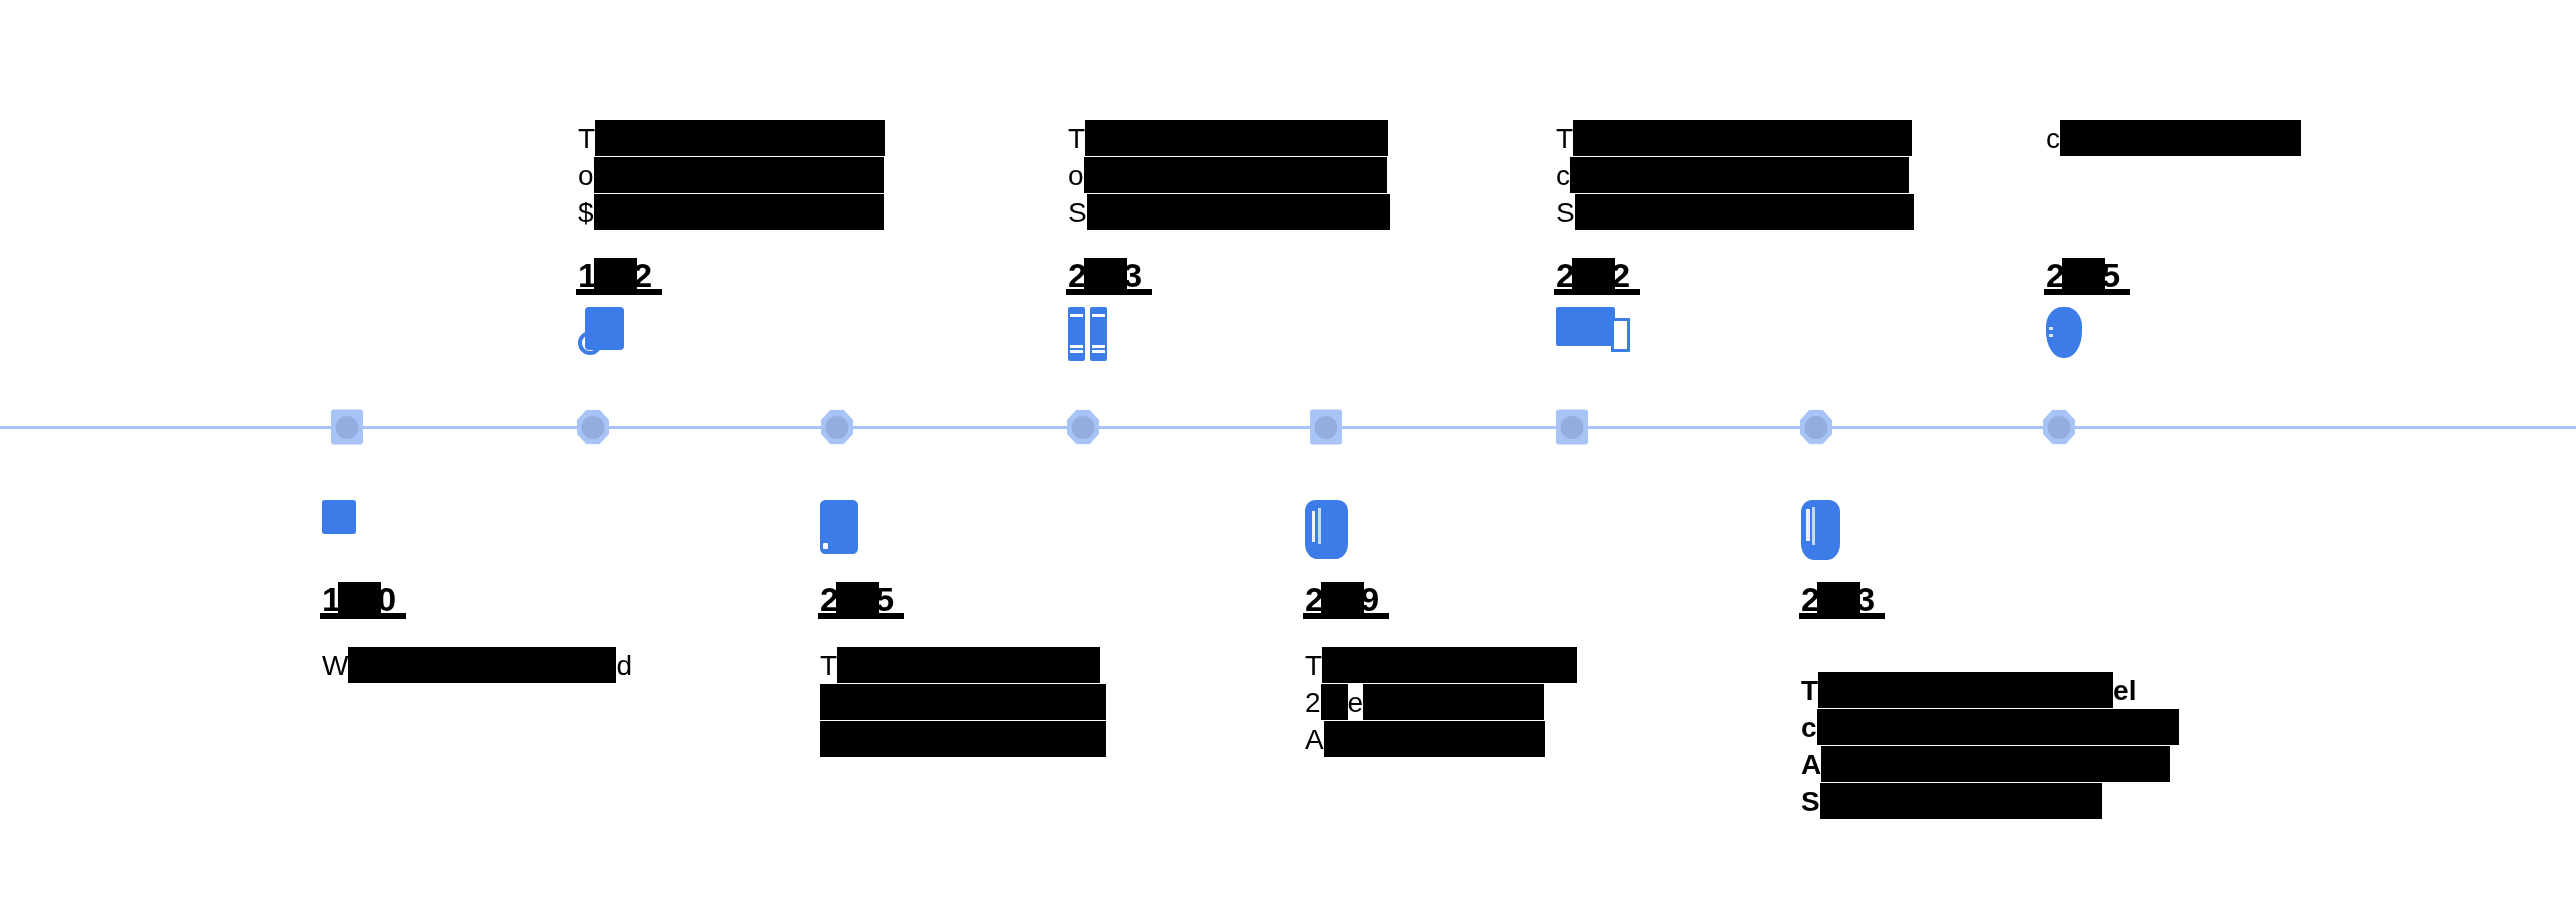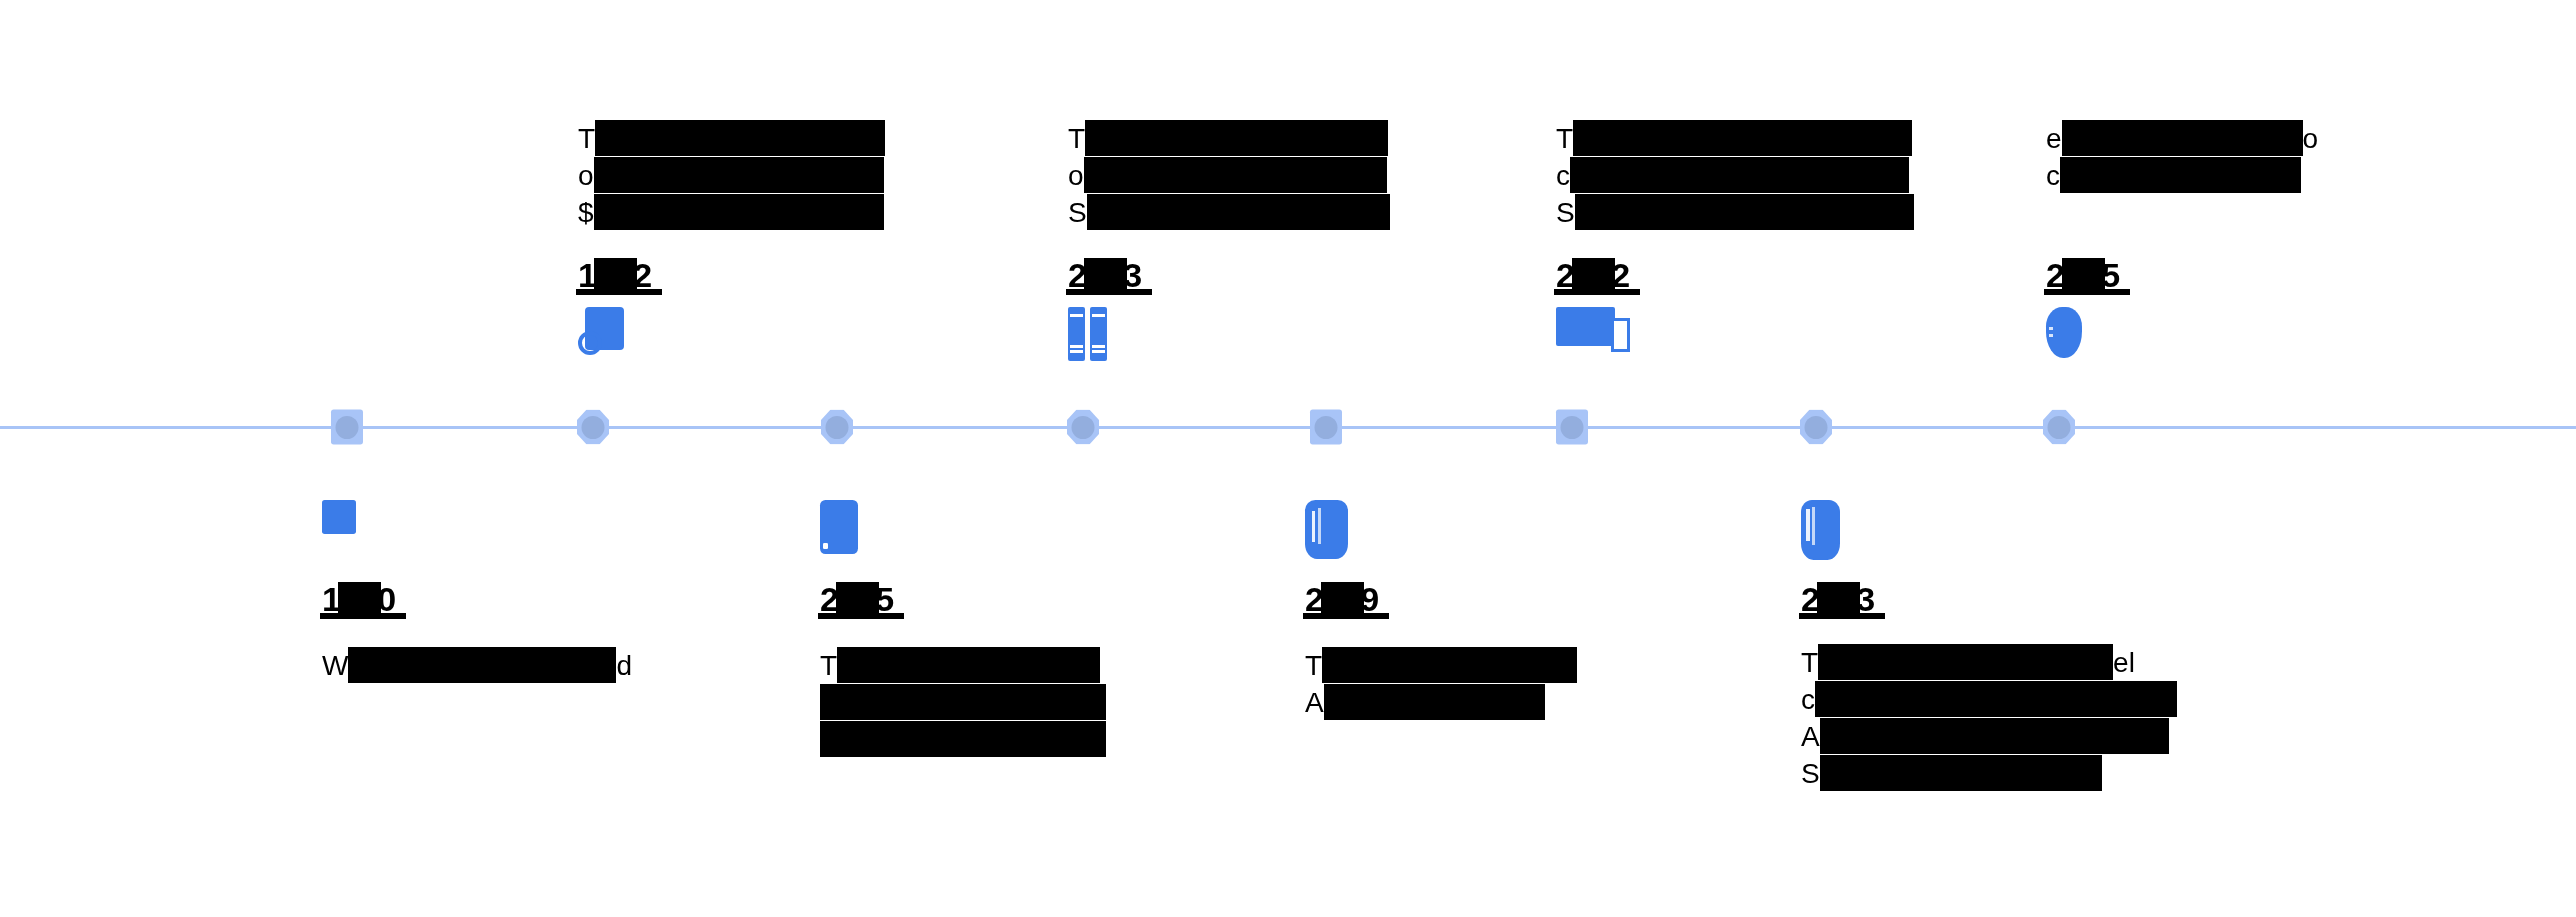--- a/index.html
+++ b/index.html
@@ -183,20 +183,21 @@
           <div class="part" style="left: 13.4px; top: 8px; width: 2.7px; height: 36px; background: rgb(255, 255, 255); opacity: 0.7;"></div>
         </div>
         <div class="m-year" style="top: 582px;">
           <span>2</span>
           <span class="ybar"></span>
           <span>9</span>
           <span class="ystrip"></span>
         </div>
         <div class="m-text" style="top: 647px;">
           <div class="tline"><span>T</span><span class="bar" style="width: 255px;"></span></div>
+          <div class="tline"><span>2</span><span class="bar" style="width: 27px;"></span><span>e</span><span class="bar" style="width: 181px;"></span></div>
           <div class="tline"><span>A</span><span class="bar" style="width: 221px;"></span></div>
         </div>
       </div>
       <div class="milestone" style="left: 1556px;">
         <div class="m-icon" style="width: 74px; height: 44px; top: 307px; left: 0px;">
           <div class="part" style="left: 0px; top: 0px; width: 59px; height: 39px; background: rgb(59, 124, 232); border-radius: 2px;"></div>
           <div class="part" style="left: 55px; top: 10.7px; width: 13.4px; height: 28px; border: 3.4px solid rgb(59, 124, 232); background: rgb(255, 255, 255);"></div>
         </div>
         <div class="m-year" style="top: 258px;">
           <span>2</span>
@@ -215,39 +216,38 @@
           <div class="part" style="left: 0px; top: 0px; width: 39px; height: 60px; background: rgb(59, 124, 232); border-radius: 28% 28% 32% 32% / 20% 20% 28% 28%;"></div>
           <div class="part" style="left: 5.4px; top: 9.4px; width: 3.4px; height: 32px; background: rgb(255, 255, 255); opacity: 0.9;"></div>
           <div class="part" style="left: 11.4px; top: 6.7px; width: 2.7px; height: 38px; background: rgb(255, 255, 255); opacity: 0.7;"></div>
         </div>
         <div class="m-year" style="top: 582px;">
           <span>2</span>
           <span class="ybar"></span>
           <span>3</span>
           <span class="ystrip"></span>
         </div>
-        <div class="m-text" style="top: 644px;">
+        <div class="m-text" style="top: 672px; font-weight: bold;">
           <div class="tline"><span>T</span><span class="bar" style="width: 295px;"></span><span>el</span></div>
           <div class="tline"><span>c</span><span class="bar" style="width: 362px;"></span></div>
           <div class="tline"><span>A</span><span class="bar" style="width: 349px;"></span></div>
           <div class="tline"><span>S</span><span class="bar" style="width: 282px;"></span></div>
         </div>
       </div>
       <div class="milestone" style="left: 2046px;">
         <div class="m-icon" style="width: 36px; height: 51px; top: 307px; left: 0px;">
           <div class="part" style="left: 0px; top: 0px; width: 36px; height: 51px; background: rgb(59, 124, 232); border-radius: 45% 45% 48% 48% / 38% 38% 52% 52%;"></div>
           <div class="part" style="left: 3.4px; top: 20px; width: 4px; height: 2.7px; background: rgb(255, 255, 255); opacity: 0.8;"></div>
           <div class="part" style="left: 3.4px; top: 27px; width: 4px; height: 2.7px; background: rgb(255, 255, 255); opacity: 0.8;"></div>
         </div>
         <div class="m-year" style="top: 258px;">
           <span>2</span>
           <span class="ybar"></span>
           <span>5</span>
           <span class="ystrip"></span>
         </div>
         <div class="m-text" style="top: 120px;">
-          <div class="tline"><span>e</span><span class="bar" style="width: 241px;"></span><span>o</span></div>
           <div class="tline"><span>c</span><span class="bar" style="width: 241px;"></span></div>
         </div>
       </div>
     </div>
 </div>
 
 
 </body></html>

